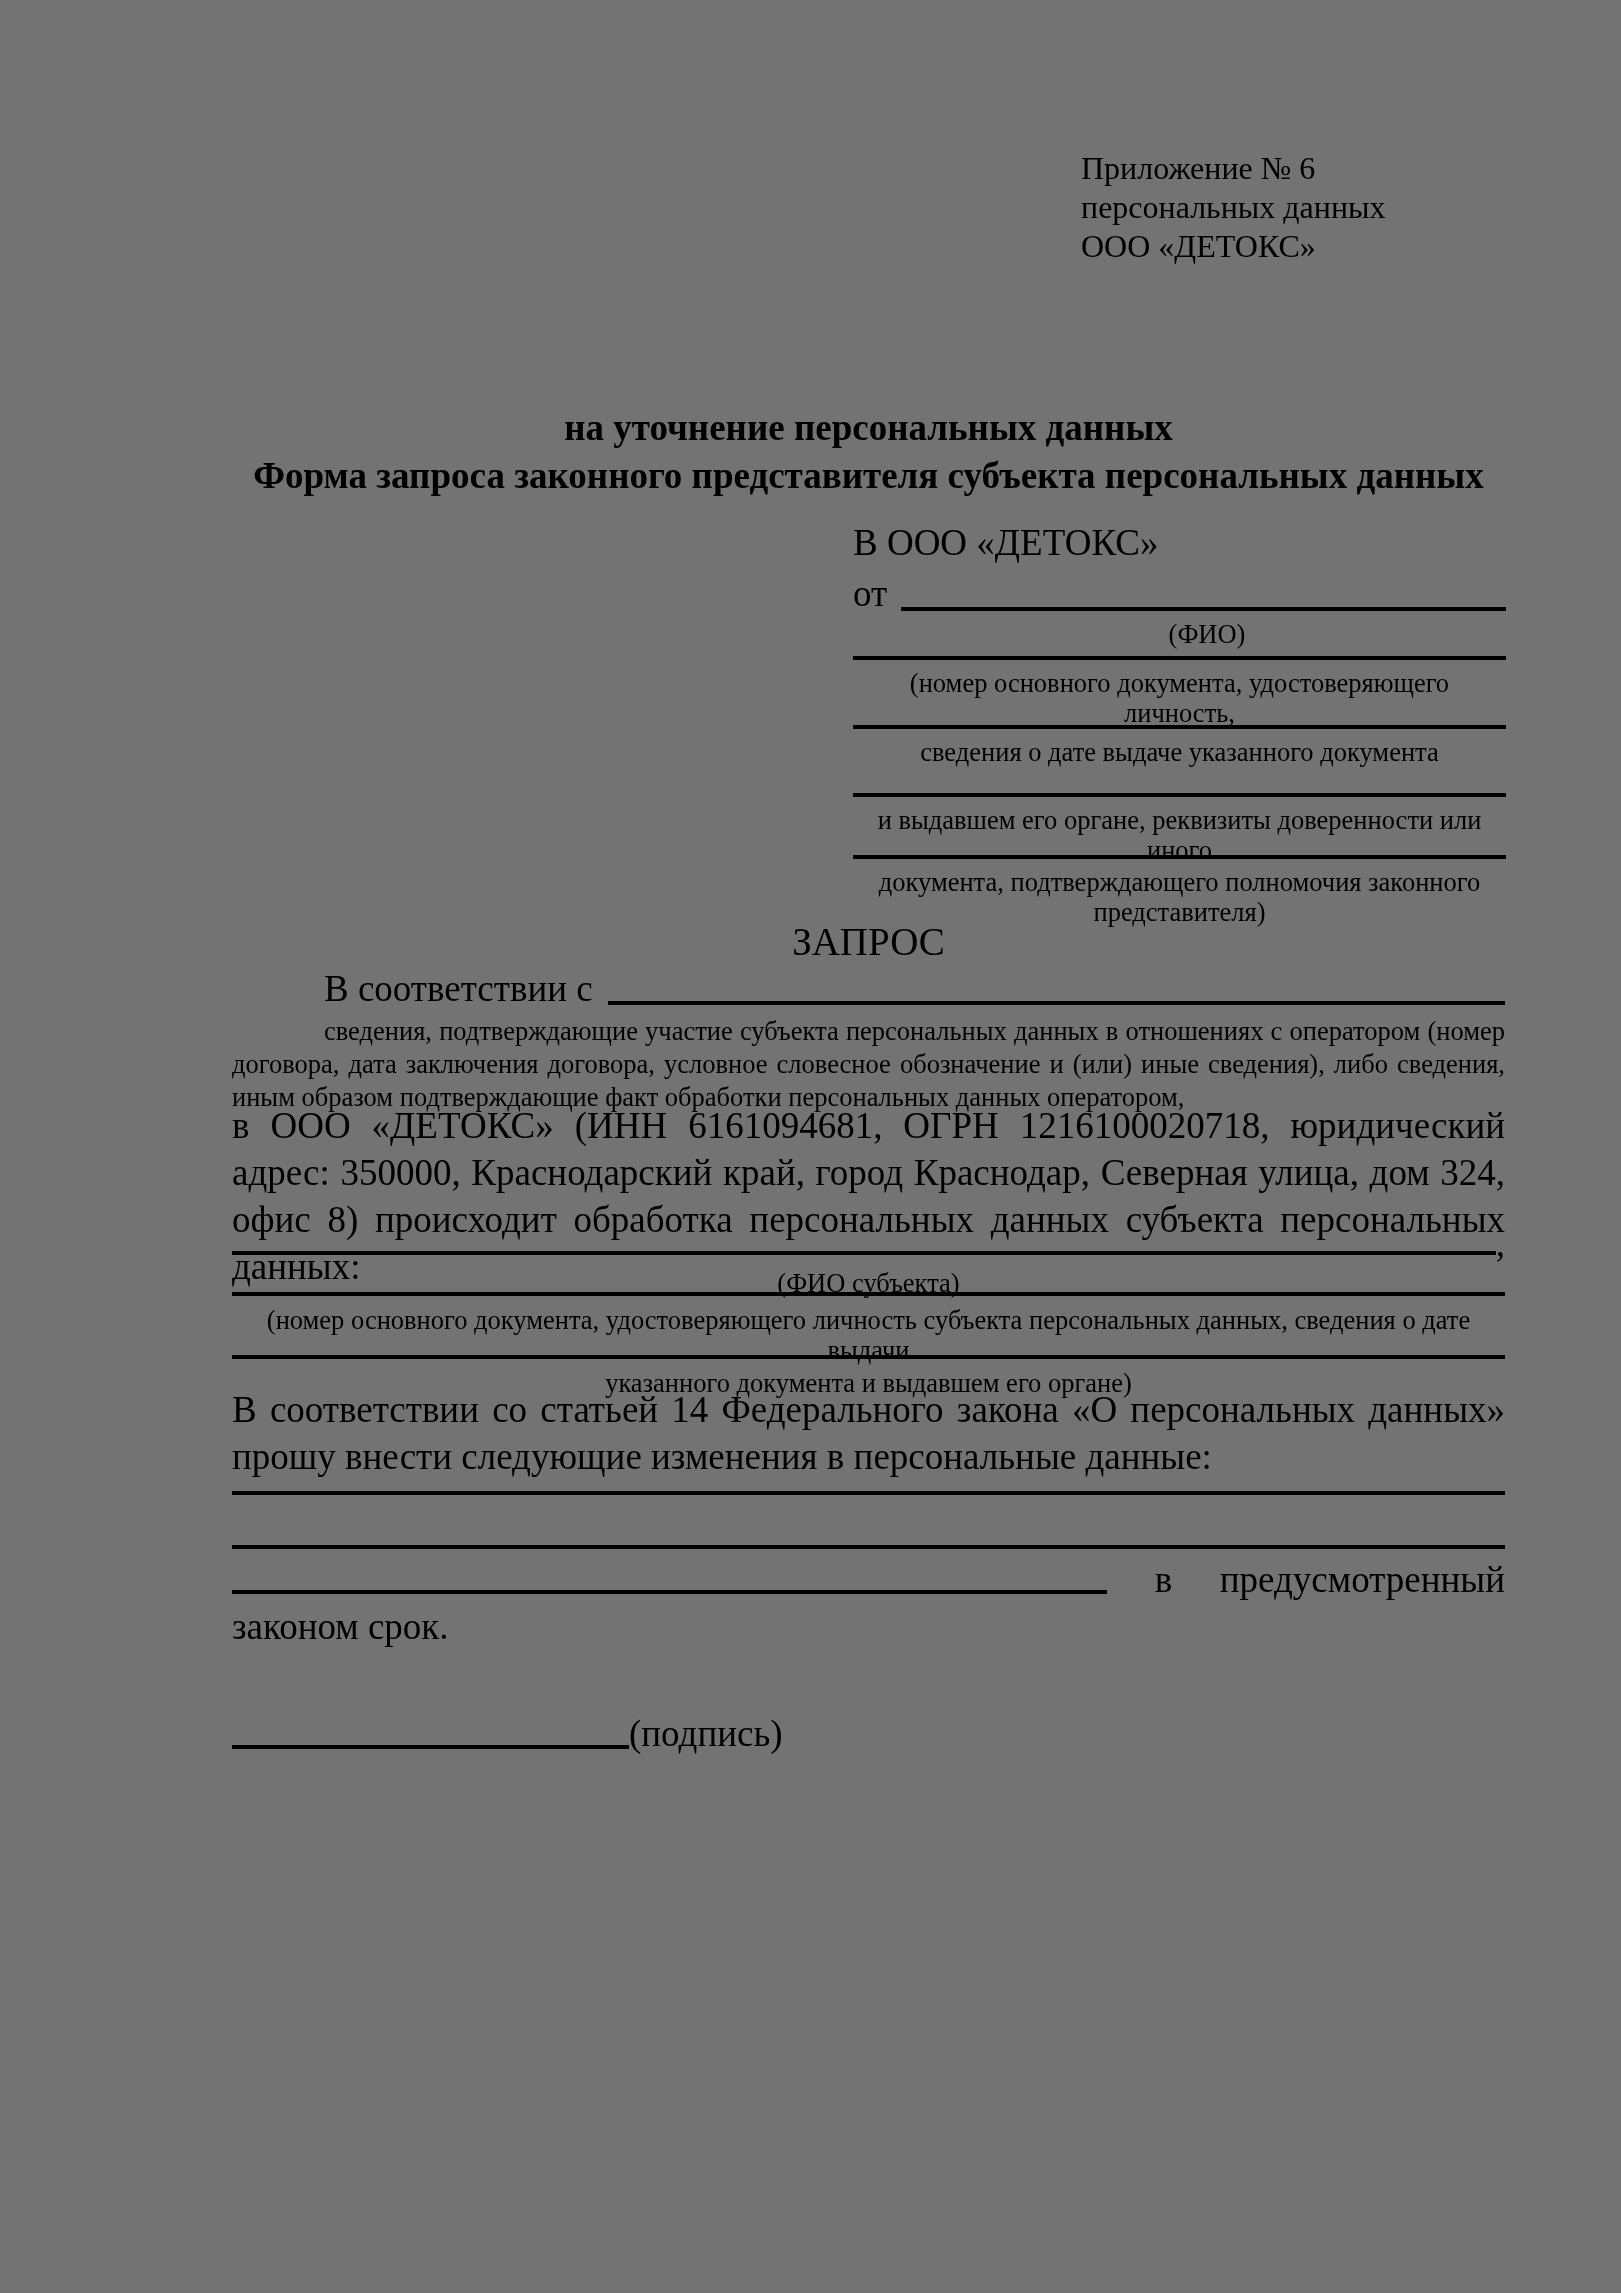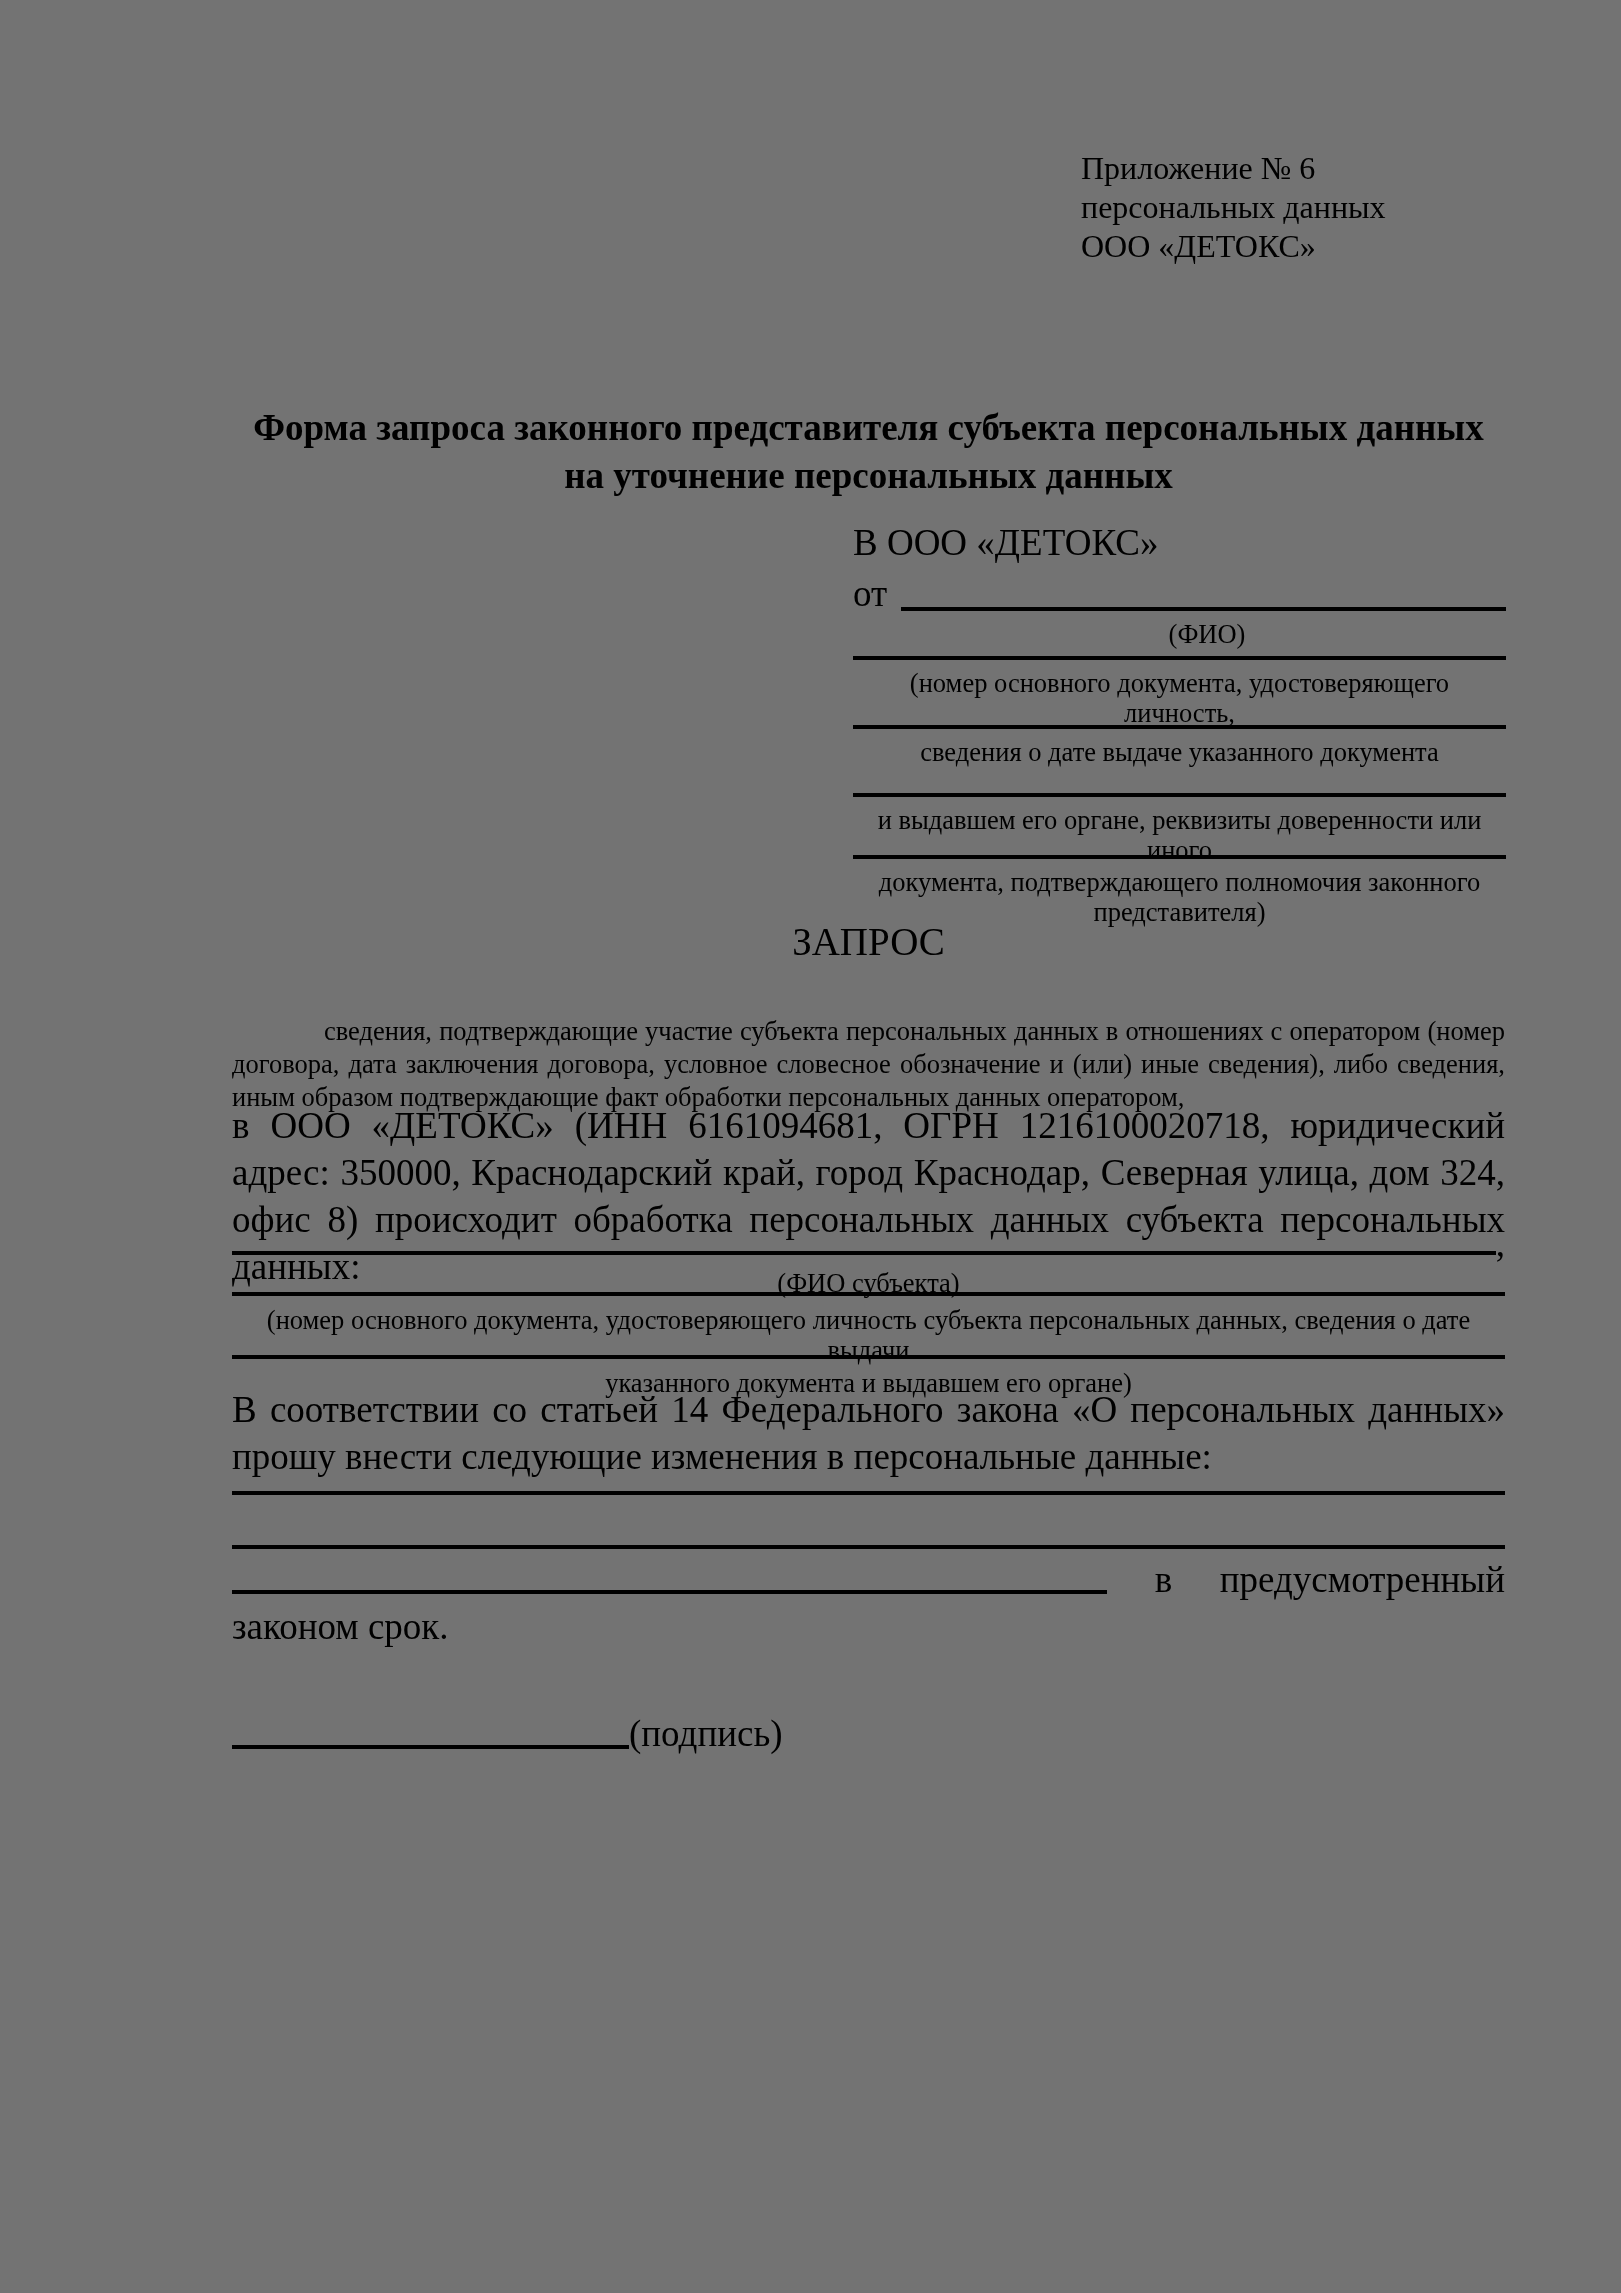--- a/index.html
+++ b/index.html
@@ -60,22 +60,22 @@
 
 <div class="page">
 
   <div class="abs header-block">
     <div>Приложение № 6</div>
     <div>персональных данных</div>
     <div>ООО «ДЕТОКС»</div>
   </div>
 
   <div class="abs content center title-block">
+    <div class="title-line">на уточнение персональных данных</div>
     <div class="title-line">Форма запроса законного представителя субъекта персональных данных</div>
-    <div class="title-line">на уточнение персональных данных</div>
   </div>
 
   <div class="abs addressee">
     <div class="addr-to">В ООО «ДЕТОКС»</div>
     <div class="addr-from">
       <span>от</span>
       <div class="blankfill"></div>
     </div>
     <div class="cap fio-cap">(ФИО)</div>
 
@@ -92,20 +92,24 @@
       <div class="cap center">и выдавшем его органе, реквизиты доверенности или иного</div>
     </div>
     <div class="blank-group" style="top:336px">
       <div class="rule"></div>
       <div class="cap center">документа, подтверждающего полномочия законного представителя)</div>
     </div>
   </div>
 
   <div class="abs content center zapros">ЗАПРОС</div>
 
+  <div class="abs content intro-row">
+    <span>В соответствии с</span>
+    <div class="blankfill"></div>
+  </div>
 
   <div class="abs content fine fine-print">сведения, подтверждающие участие субъекта персональных данных в отношениях с оператором (номер договора, дата заключения договора, условное словесное обозначение и (или) иные сведения), либо сведения, иным образом подтверждающие факт обработки персональных данных оператором,</div>
 
   <div class="abs content justify op-para">в ООО «ДЕТОКС» (ИНН 6161094681, ОГРН 1216100020718, юридический адрес: 350000, Краснодарский край, город Краснодар, Северная улица, дом 324, офис 8) происходит обработка персональных данных субъекта персональных данных:</div>
 
   <div class="abs content fio-group">
     <div class="fio-line-row">
       <div class="rule"></div>
       <span>,</span>
     </div>

